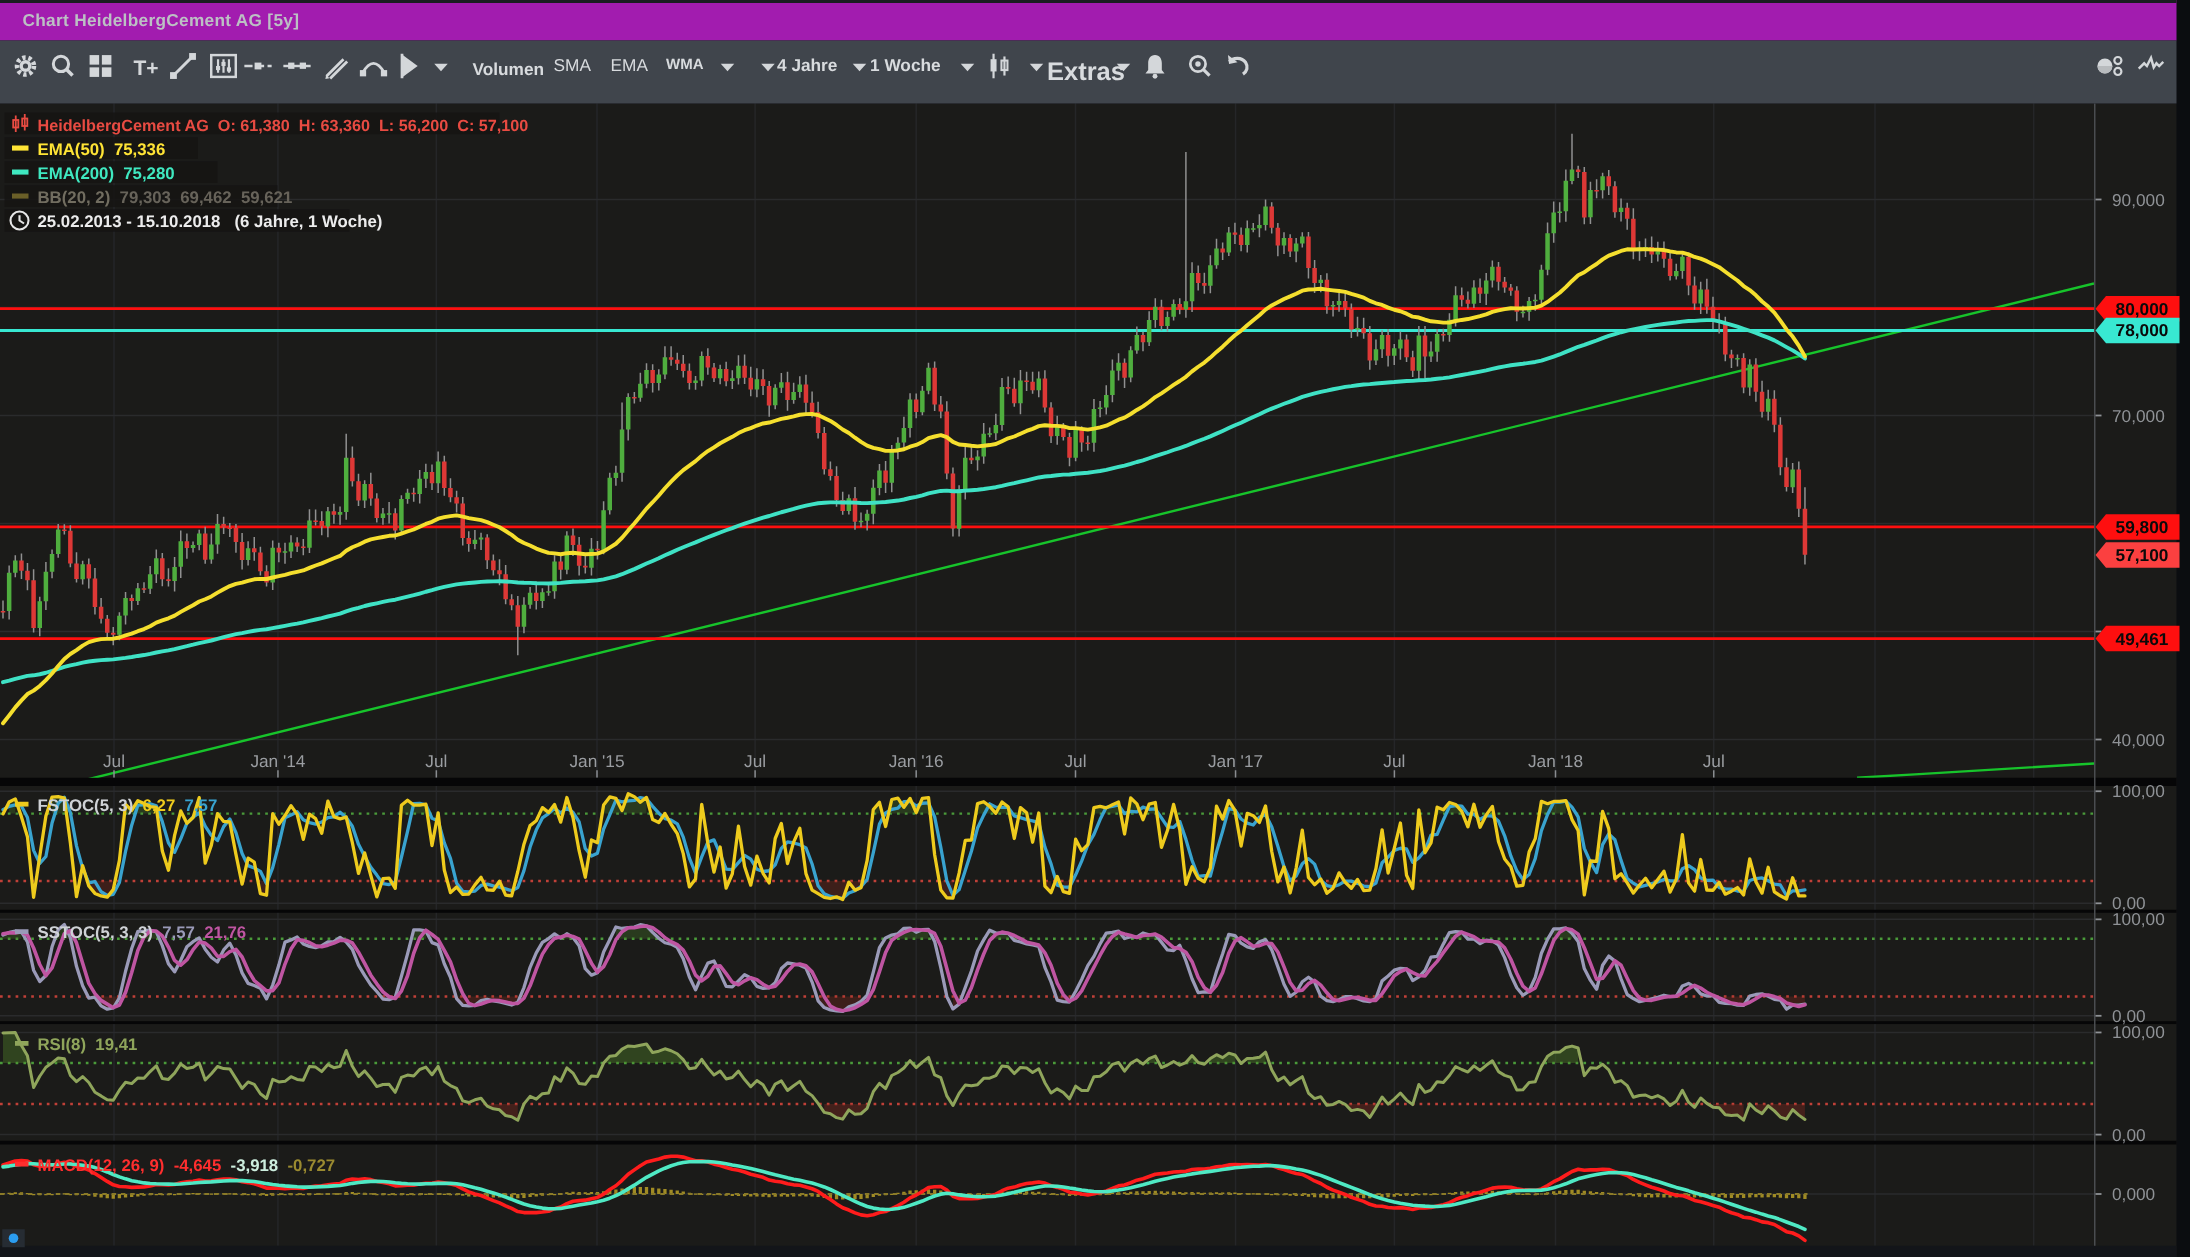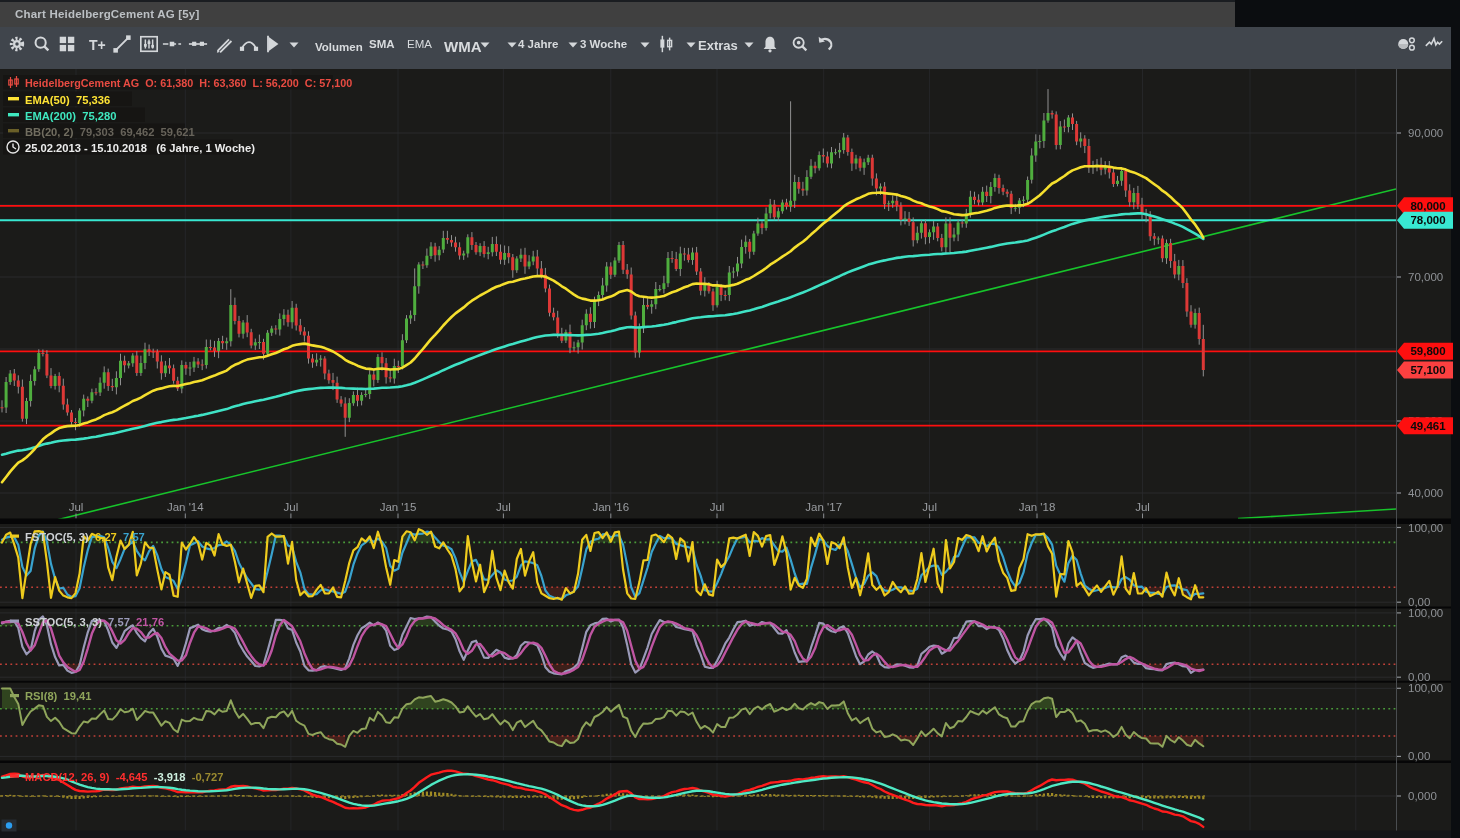--- a/index.html
+++ b/index.html
@@ -1,16 +1,16 @@
 <!DOCTYPE html>
 <html><head><meta charset="utf-8"><style>
 *{margin:0;padding:0;box-sizing:border-box}
 html,body{width:1460px;height:838px;background:#0b0d10;font-family:"Liberation Sans", sans-serif;overflow:hidden}
 #wrap{position:relative;width:1460px;height:838px}
-#titlebar{position:absolute;left:0;top:0;width:1235px;height:27px;background:#404040;border-top:2px solid #1a1d21}
+#titlebar{position:absolute;left:0;top:0;width:1451px;height:27px;background:#a21caf;border-top:2px solid #1a1d21}
 #titlebar span{position:absolute;left:15px;top:6px;font-size:11.5px;font-weight:bold;color:#bcc0c4;letter-spacing:0.2px}
 #toolbar{position:absolute;left:0;top:27px;width:1451px;height:42px;background:#40454c}
 #chart{position:absolute;left:0;top:0}
 </style></head>
 <body>
 <div id="wrap">
 <svg id="chart" width="1460" height="838">
 <rect x="0" y="69" width="1451" height="769" fill="#1b1b19"></rect>
 <line x1="76" y1="69" x2="76" y2="830.5" stroke="#252628" stroke-width="1"></line>
 <line x1="185.3" y1="69" x2="185.3" y2="830.5" stroke="#252628" stroke-width="1"></line>
@@ -231,47 +231,47 @@
         <rect x="16.4" y="14" width="4.6" height="4.6" fill="#d4d7da"></rect>
       </svg>
 <svg style="position:absolute;left:263px;top:7px" width="20" height="20" viewBox="0 0 22 22">
         <path d="M6 3 L17 11 L6 19 Z" fill="#d4d7da"></path>
         <line x1="5.5" y1="2" x2="5.5" y2="20" stroke="#d4d7da" stroke-width="2"></line>
       </svg>
 <svg style="position:absolute;left:288px;top:14px" width="12" height="8" viewBox="0 0 12 8">
         <path d="M1.5 1.5 L6 6.5 L10.5 1.5 Z" fill="#d4d7da"></path>
       </svg>
 <span style="position:absolute;left:315px;top:14px;font-size:11.5px;font-weight:bold;color:#d8dbde">Volumen</span>
-<span style="position:absolute;left:369px;top:11px;font-size:11.5px;font-weight:bold;color:#d8dbde">SMA</span>
+<span style="position:absolute;left:369px;top:11px;font-size:11.5px;font-weight:normal;color:#d8dbde">SMA</span>
 <span style="position:absolute;left:407px;top:11px;font-size:11.5px;font-weight:normal;color:#d8dbde">EMA</span>
-<span style="position:absolute;left:444px;top:11px;font-size:15px;font-weight:bold;color:#d8dbde">WMA</span>
+<span style="position:absolute;left:444px;top:11px;font-size:10px;font-weight:bold;color:#d8dbde">WMA</span>
 <svg style="position:absolute;left:479px;top:14px" width="12" height="8" viewBox="0 0 12 8">
         <path d="M1.5 1.5 L6 6.5 L10.5 1.5 Z" fill="#d4d7da"></path>
       </svg>
 <svg style="position:absolute;left:506px;top:14px" width="12" height="8" viewBox="0 0 12 8">
         <path d="M1.5 1.5 L6 6.5 L10.5 1.5 Z" fill="#d4d7da"></path>
       </svg>
 <span style="position:absolute;left:518px;top:11px;font-size:11.5px;font-weight:bold;color:#d8dbde">4 Jahre</span>
 <svg style="position:absolute;left:567px;top:14px" width="12" height="8" viewBox="0 0 12 8">
         <path d="M1.5 1.5 L6 6.5 L10.5 1.5 Z" fill="#d4d7da"></path>
       </svg>
-<span style="position:absolute;left:580px;top:11px;font-size:11.5px;font-weight:bold;color:#d8dbde">3 Woche</span>
+<span style="position:absolute;left:580px;top:11px;font-size:11.5px;font-weight:bold;color:#d8dbde">1 Woche</span>
 <svg style="position:absolute;left:639px;top:14px" width="12" height="8" viewBox="0 0 12 8">
         <path d="M1.5 1.5 L6 6.5 L10.5 1.5 Z" fill="#d4d7da"></path>
       </svg>
 <svg style="position:absolute;left:656px;top:7px" width="20" height="20" viewBox="0 0 22 22">
         <line x1="7" y1="2" x2="7" y2="20" stroke="#d4d7da" stroke-width="1.6"></line>
         <rect x="4.8" y="6" width="4.4" height="9" fill="#d4d7da"></rect>
         <line x1="15" y1="4" x2="15" y2="18" stroke="#d4d7da" stroke-width="1.6"></line>
         <rect x="12.8" y="7" width="4.4" height="7" fill="none" stroke="#d4d7da" stroke-width="1.5"></rect>
       </svg>
 <svg style="position:absolute;left:685px;top:14px" width="12" height="8" viewBox="0 0 12 8">
         <path d="M1.5 1.5 L6 6.5 L10.5 1.5 Z" fill="#d4d7da"></path>
       </svg>
-<span style="position:absolute;left:698px;top:11px;font-size:13px;font-weight:bold;color:#d8dbde">Extras</span>
+<span style="position:absolute;left:698px;top:11px;font-size:17px;font-weight:bold;color:#d8dbde">Extras</span>
 <svg style="position:absolute;left:743px;top:14px" width="12" height="8" viewBox="0 0 12 8">
         <path d="M1.5 1.5 L6 6.5 L10.5 1.5 Z" fill="#d4d7da"></path>
       </svg>
 <svg style="position:absolute;left:760px;top:7px" width="20" height="20" viewBox="0 0 22 22">
         <path d="M11 3 C7.5 3 6 6 6 9 L6 14 L4 16.5 L18 16.5 L16 14 L16 9 C16 6 14.5 3 11 3 Z" fill="#d4d7da"></path>
         <circle cx="11" cy="18.5" r="1.8" fill="#d4d7da"></circle>
       </svg>
 <svg style="position:absolute;left:790px;top:7px" width="20" height="20" viewBox="0 0 22 22">
         <circle cx="9.5" cy="9.5" r="5.6" fill="none" stroke="#d4d7da" stroke-width="2"></circle>
         <circle cx="9.5" cy="9.5" r="2" fill="#d4d7da"></circle>

